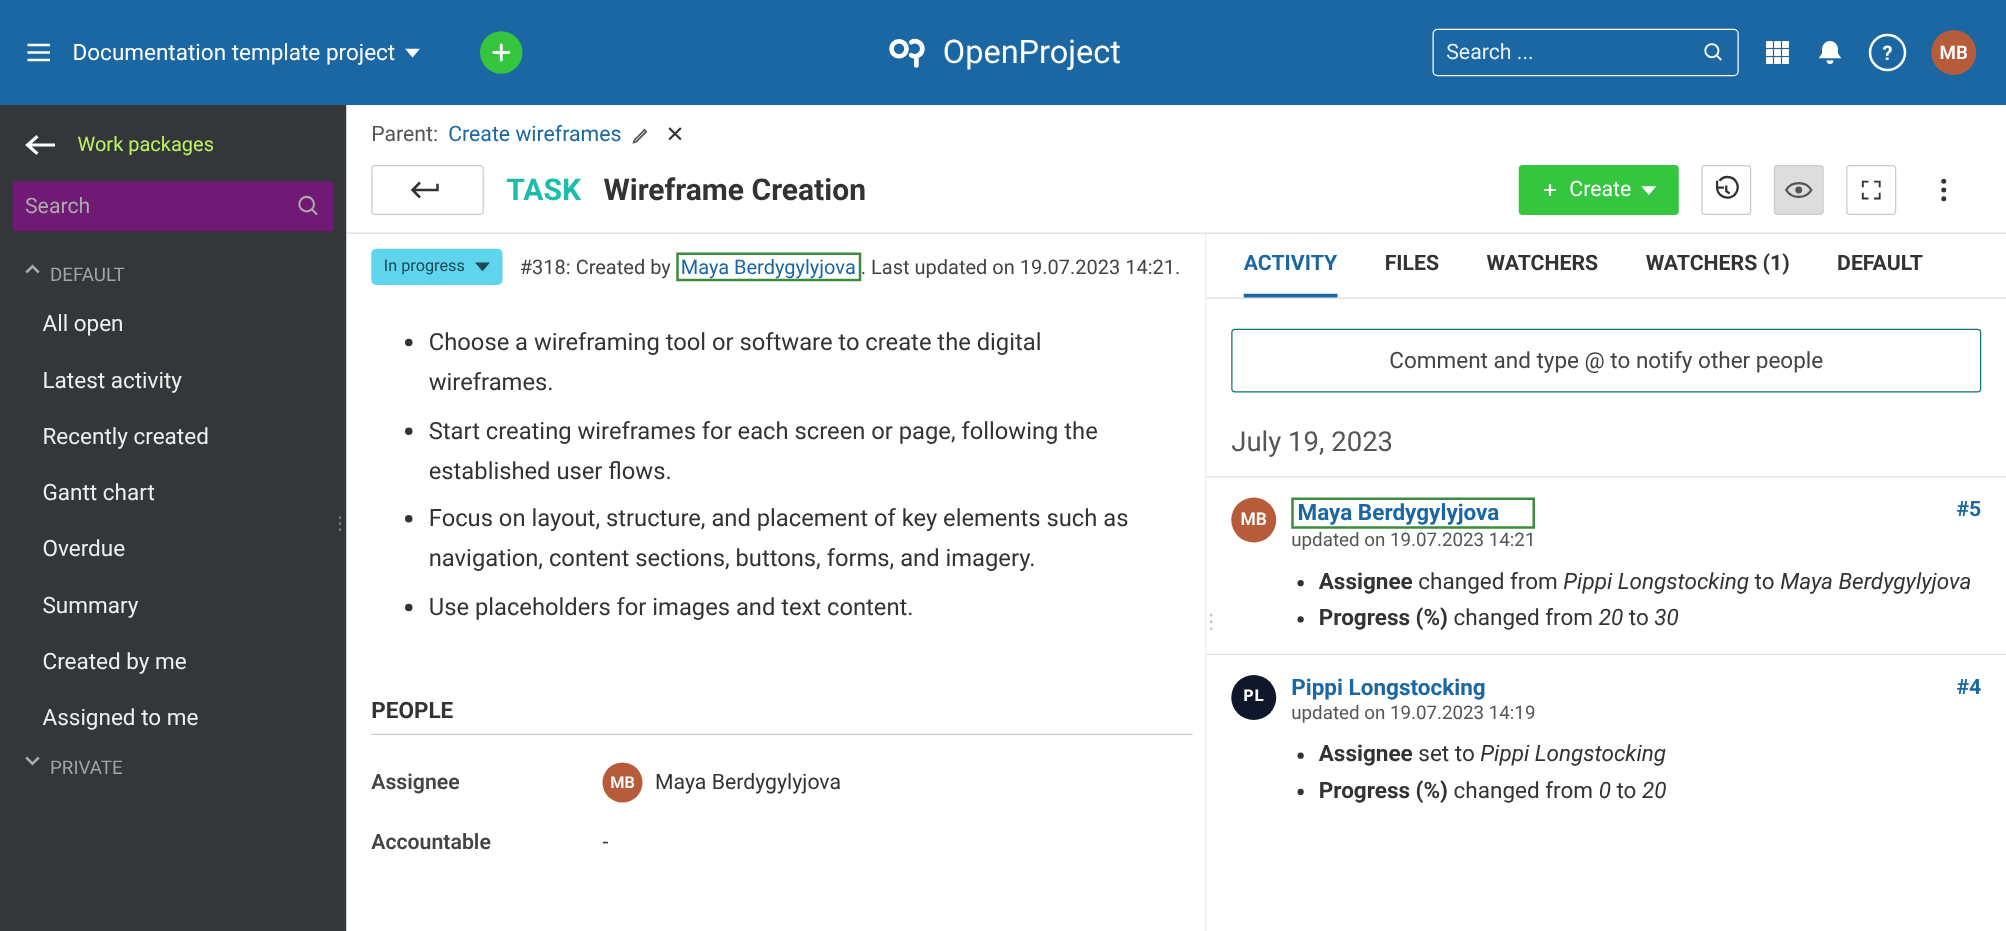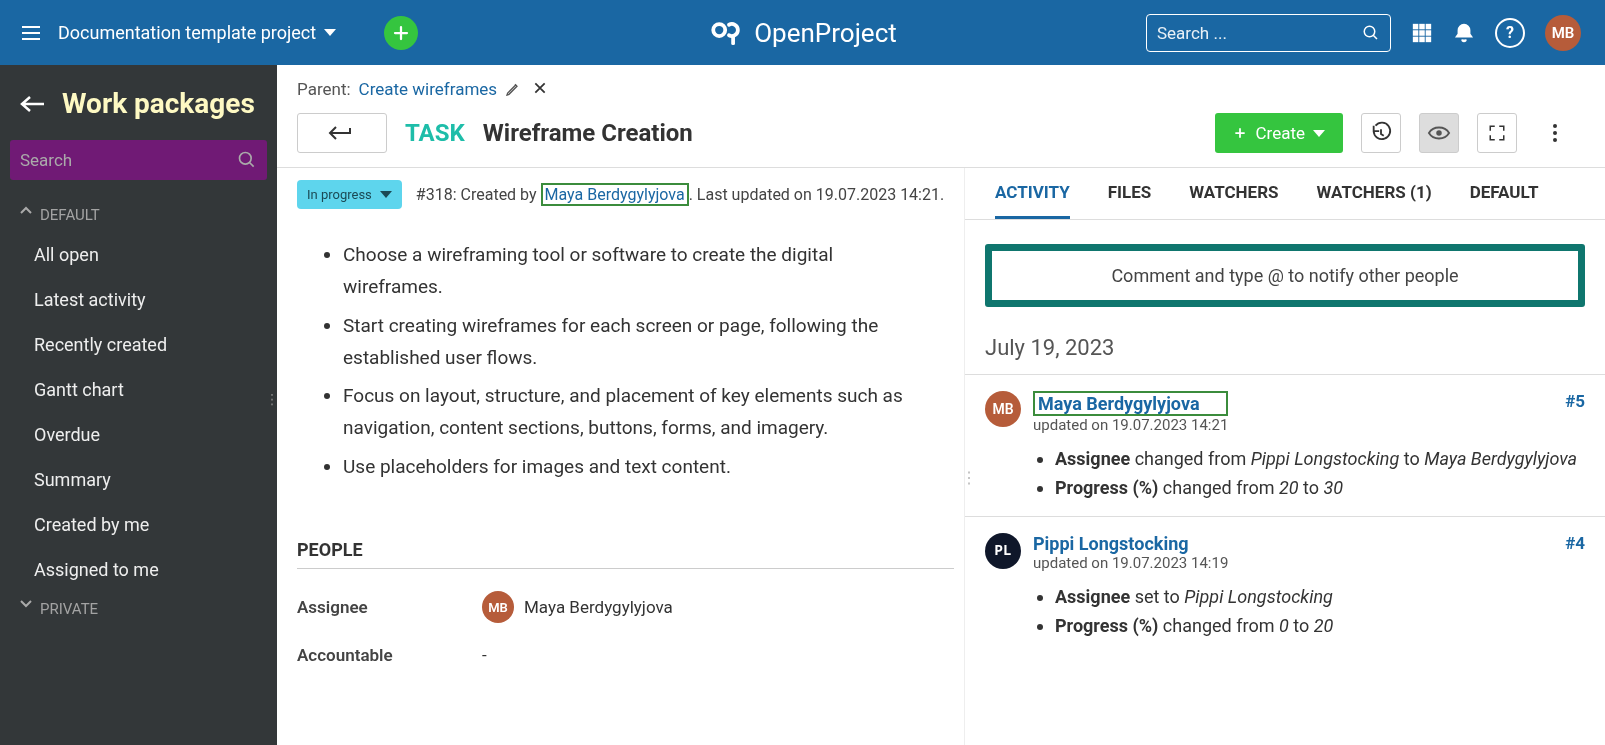--- a/index.html
+++ b/index.html
@@ -1,19 +1,19 @@
 <!DOCTYPE html>
 <html><head>
   <meta charset="utf-8">
   <style>
     * { margin:0; padding:0; box-sizing:border-box; font-family: -apple-system, "Segoe UI", Roboto, Helvetica, Arial, sans-serif; }
     body { width:1605px; height:745px; overflow:hidden; background:#fff; color:#333; }
 
     
-    .topbar { height:65px; background:#1A67A3; display:flex; align-items:center; color:#fff; position:relative; }
+    .topbar { height:84px; background:#1A67A3; display:flex; align-items:center; color:#fff; position:relative; }
     .tb-left { display:flex; align-items:center; gap:18px; padding-left:22px; }
     .hamburger { display:flex; flex-direction:column; gap:4px; cursor:pointer; }
     .hamburger span { width:18px; height:2px; background:#fff; }
     .project-select { display:flex; align-items:center; gap:8px; font-size:18px; cursor:pointer; }
     .dd-triangle { display:inline-block; width:0; height:0; border-left:6px solid transparent; border-right:6px solid transparent; border-top:7px solid #fff; }
     .plus-btn { width:34px; height:34px; border-radius:50%; background:#35C53F; display:flex; align-items:center; justify-content:center; margin-left:30px; cursor:pointer; }
     .plus-btn svg { width:18px; height:18px; }
     .brand { position:absolute; left:50%; top:50%; transform:translate(-50%,-50%); display:flex; align-items:center; gap:10px; font-size:26px; font-weight:400;}
     .brand svg { width:36px; height:36px; }
     .tb-right { margin-left:auto; display:flex; align-items:center; gap:20px; padding-right:24px; }
@@ -22,21 +22,21 @@
     .tb-icon { width:22px; height:22px; display:flex; align-items:center; justify-content:center; cursor:pointer; }
     .tb-icon svg { width:22px; height:22px; stroke:#fff; fill:none; stroke-width:2; }
     .help-circle { width:30px; height:30px; border:2px solid #fff; border-radius:50%; display:flex; align-items:center; justify-content:center; font-weight:bold; font-size:16px; }
     .avatar { width:36px; height:36px; border-radius:50%; background:#B65C3A; color:#fff; display:flex; align-items:center; justify-content:center; font-weight:600; font-size:15px; }
 
     
     .layout { display:flex; height:calc(745px - 65px); }
     .sidebar { width:277px; background:#333739; color:#ddd; display:flex; flex-direction:column; position:relative; }
     .sb-header { display:flex; align-items:center; gap:18px; padding:22px 20px 10px 20px; }
     .sb-header .back-arrow { cursor:pointer; }
-    .sb-header h1 { color:#fef9c3; font-size:28px; font-weight:700; }
+    .sb-header h1 { color:#bef264; font-size:16px; font-weight:400; }
     .sb-search { margin:10px 10px 18px 10px; background:#701a75; border-radius:3px; height:40px; display:flex; align-items:center; padding:0 10px; }
     .sb-search span { flex:1; color:#aaa; font-size:17px; }
     .sb-group { padding:8px 20px; display:flex; align-items:flex-start; gap:8px; color:#a3a3a3; font-size:15px; cursor:pointer; }
     .sb-items .item { padding:12px 20px 12px 34px; font-size:18px; color:#eee; cursor:pointer; }
     .resize-handle { position:absolute; right:-2px; top:48%; color:#888; font-size:14px; }
 
     
     .main { flex:1; display:flex; flex-direction:column; }
     .crumb-row { padding:14px 0 0 20px; font-size:17px; color:#555; display:flex; align-items:center; gap:8px; }
     .crumb-row a { color:#1A67A3; text-decoration:none; }
@@ -63,21 +63,21 @@
     .desc li { font-size:19px; line-height:1.7; margin-bottom:6px; color:#333; }
     .section-h { font-size:18px; font-weight:700; color:#333; margin-top:30px; border-bottom:1px solid #ccc; padding-bottom:8px; }
     .field-row { display:flex; align-items:center; padding-top:22px; font-size:17px;}
     .field-row .label { width:185px; color:#444; font-weight:600; }
     .small-avatar { width:32px; height:32px; border-radius:50%; background:#B65C3A; color:#fff; display:flex; align-items:center; justify-content:center; font-weight:600; font-size:13px; margin-right:10px;}
 
     .right-pane { width:640px; display:flex; flex-direction:column; overflow:auto; }
     .tabs { display:flex; gap:38px; padding:14px 30px 0 30px; border-bottom:1px solid #ddd; font-size:17px; font-weight:700; color:#333; }
     .tab { padding-bottom:14px; cursor:pointer; }
     .tab.active { color:#1A67A3; border-bottom:3px solid #1A67A3; }
-    .comment-box { margin:24px 20px; border:7px solid #0f766e; border-radius:3px; padding:14px; text-align:center; font-size:18px; color:#444; cursor:text; }
+    .comment-box { margin:24px 20px; border:1px solid #0f766e; border-radius:3px; padding:14px; text-align:center; font-size:18px; color:#444; cursor:text; }
     .date-h { font-size:22px; color:#555; padding:4px 20px 14px 20px; }
     .act { border-top:1px solid #ddd; padding:16px 20px 10px 20px; }
     .act-head { display:flex; align-items:flex-start; gap:12px; }
     .act-avatar { width:36px; height:36px; border-radius:50%; color:#fff; display:flex; align-items:center; justify-content:center; font-weight:600; font-size:14px; }
     .act-avatar.mb { background:#B65C3A; }
     .act-avatar.pl { background:#0f172a;font-family:Liberation Mono, monospace; }
     .act-user { color:#1A67A3; font-size:18px; font-weight:700; }
     .act-user.boxed { border:2px solid #3b8c3c; padding:0 3px; }
     .act-sub { color:#555; font-size:15px; }
     .anchor { margin-left:auto; color:#1A67A3; font-weight:700; font-size:17px; }

